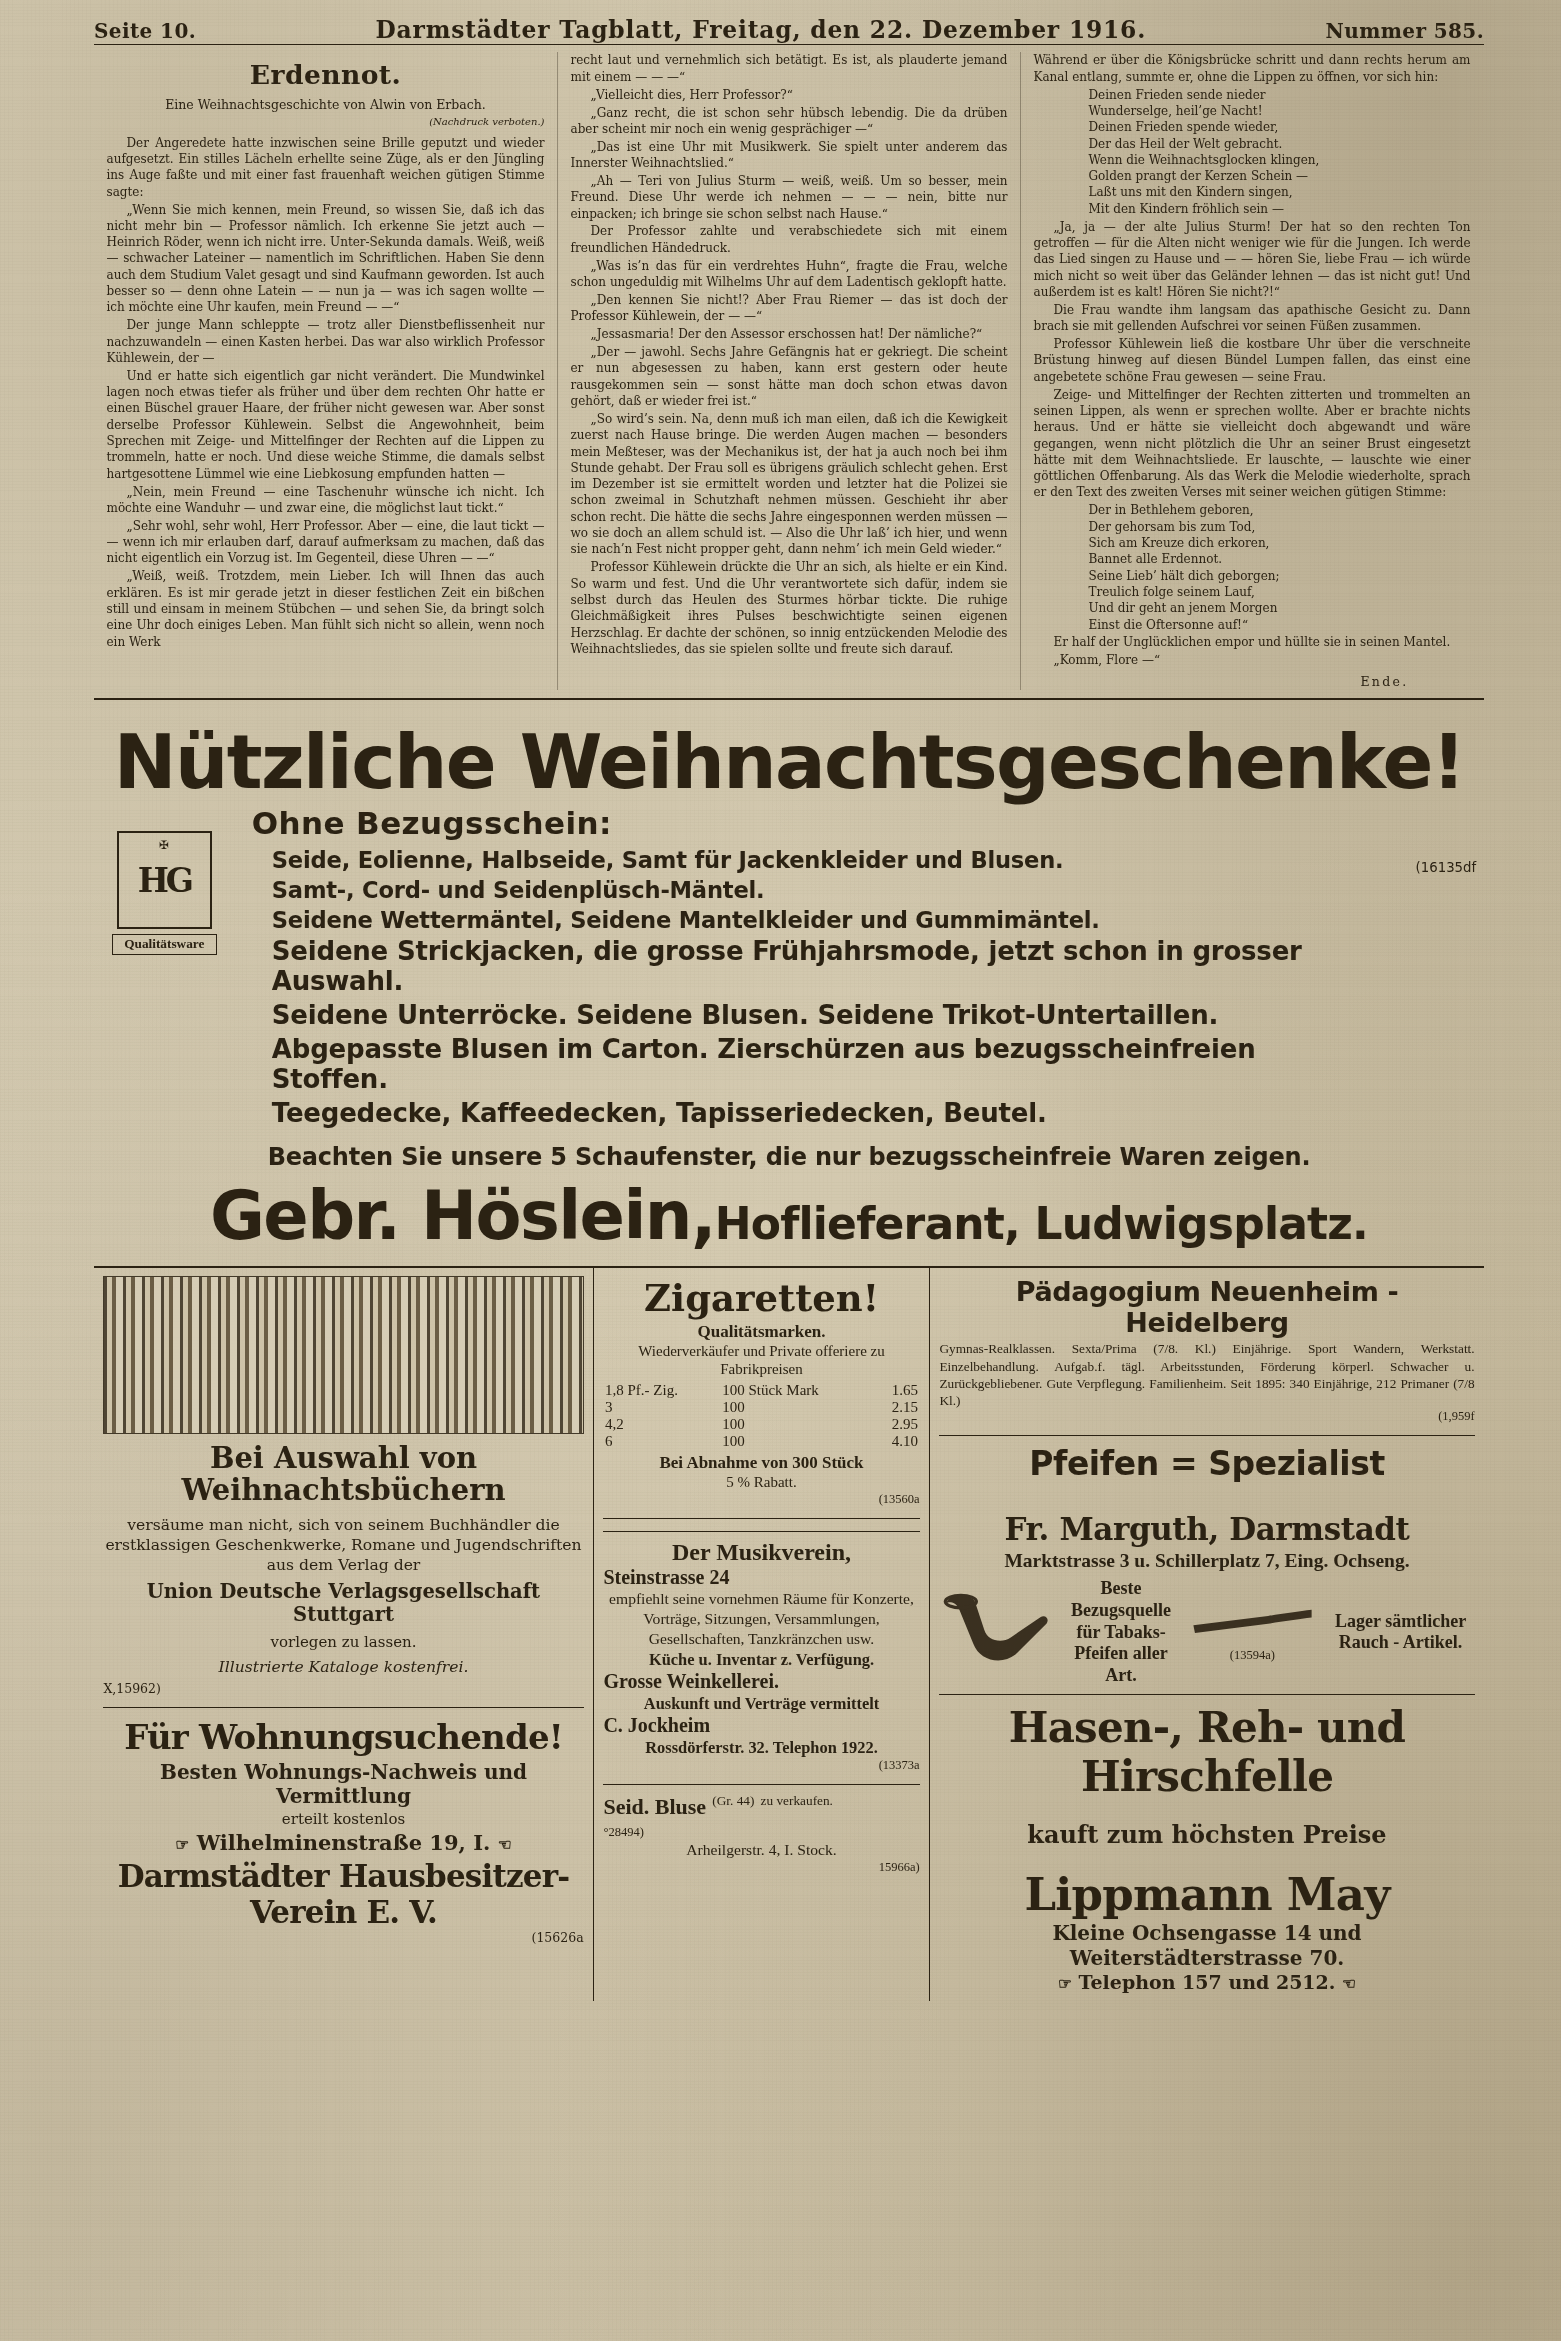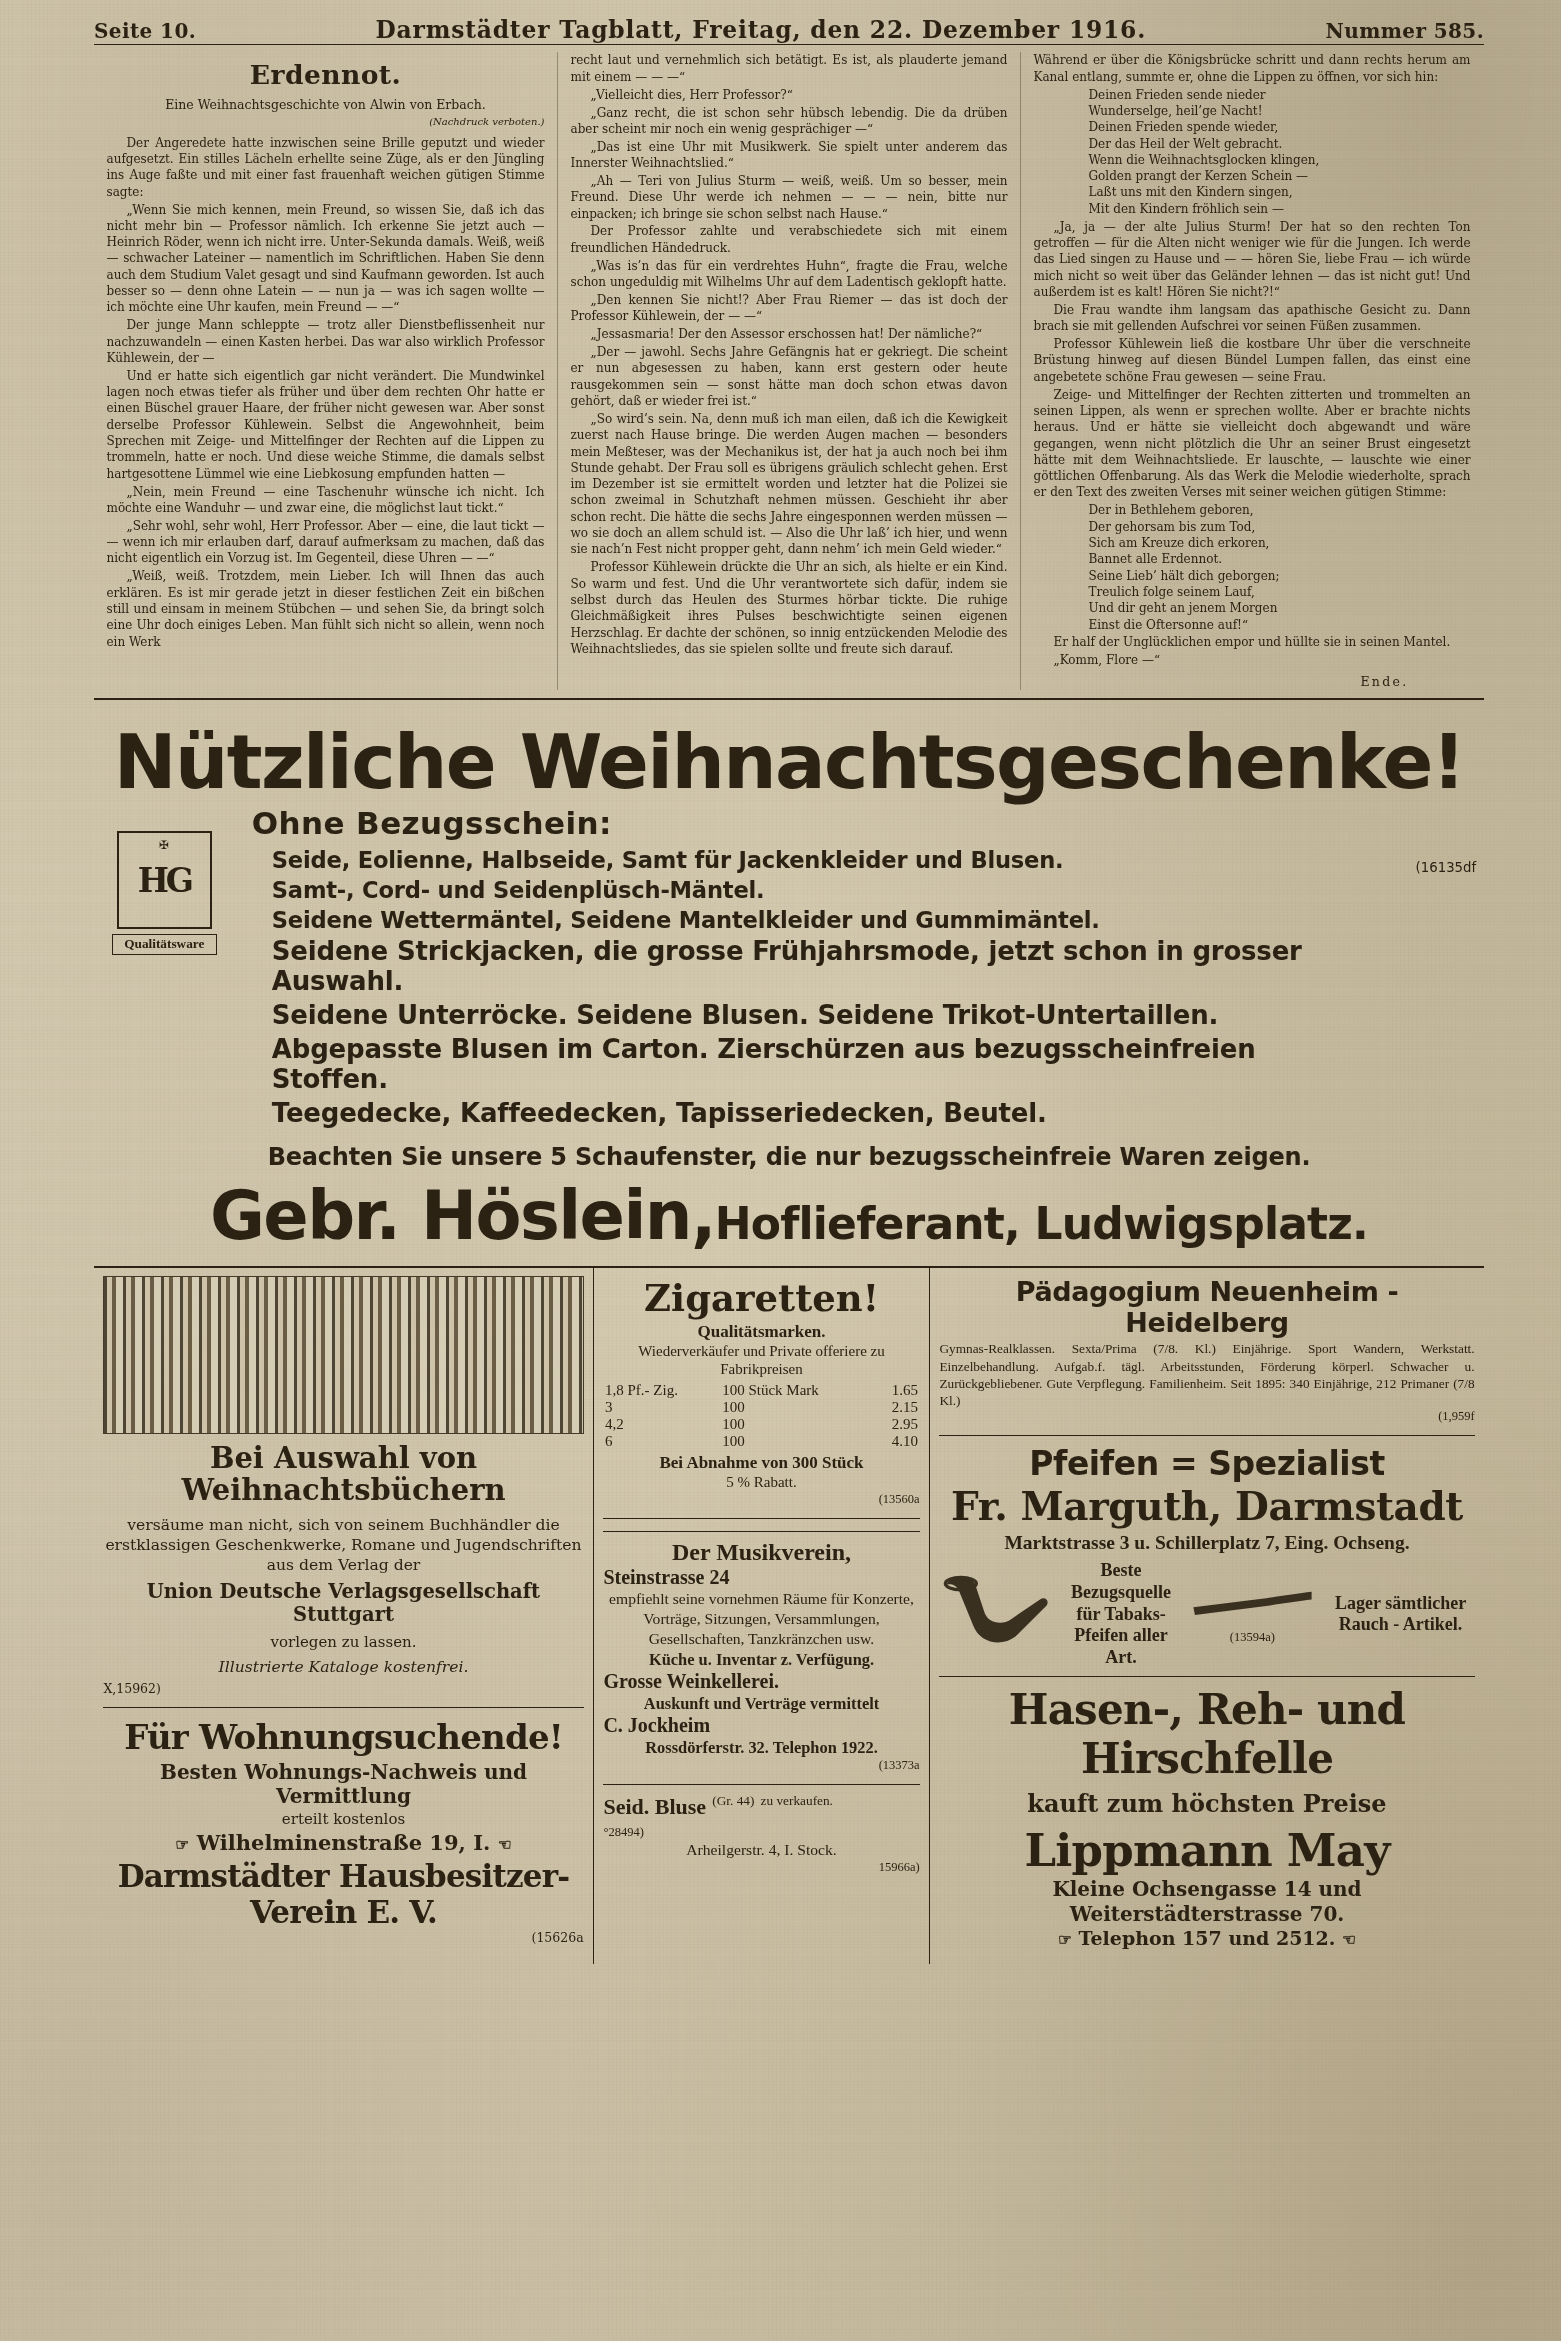--- a/index.html
+++ b/index.html
@@ -291,34 +291,34 @@
   }
   .paed-body { font-size: 13.3px; line-height: 1.3; text-align: justify; }
 
   .pfeifen-wrap { position: relative; border-top: 1.6px solid #2b2213; padding-top: 7.8px; margin-top: 7.8px; }
   .pfeifen-title {
     font-family: "DejaVu Sans", sans-serif;
     font-size: 33px; font-weight: bold; text-align: center; letter-spacing: -0.4px;
   }
   .pfeifen-name {
     font-family: "DejaVu Serif", serif;
-    font-size: 39px; font-weight: bold; text-align: center; letter-spacing: -0.4px;
+    font-size: 31px; font-weight: bold; text-align: center; letter-spacing: -0.4px; margin-top: 28px;
   }
   .pfeifen-addr { font-size: 19.5px; font-weight: bold; text-align: center; margin: 3.1px 0 6.2px; }
   .pfeifen-cols { display: flex; justify-content: space-between; align-items: center; gap: 7.8px; }
   .pfeifen-box { font-size: 18px; font-weight: bold; text-align: center; line-height: 1.2; }
   .pfeifen-code { font-size: 12.5px; text-align: center; }
   .pipe-svg { display: block; }
 
   .fell-title {
     font-family: "DejaVu Serif", serif;
     font-size: 42px; font-weight: bold; text-align: center; letter-spacing: -0.8px;
     border-top: 1.6px solid #2b2213; padding-top: 7.8px; margin-top: 7.8px;
   }
-  .fell-sub { font-size: 24px; font-weight: bold; text-align: center; margin: 6px 0; }
+  .fell-sub { font-size: 24px; font-weight: bold; text-align: center; margin: 19px 0; }
   .fell-firm { font-size: 45px; font-weight: bold; text-align: center; letter-spacing: -0.8px; }
   .fell-addr { font-size: 20px; font-weight: bold; text-align: center; line-height: 1.25; }
   .fell-tel { font-size: 19px; font-weight: bold; text-align: center; }
   .hand { font-size: 15.6px; }
 
   .misc-ill {
     border: 1.6px solid #2b2213;
     height: 156px;
     margin-bottom: 7.8px;
     background:

